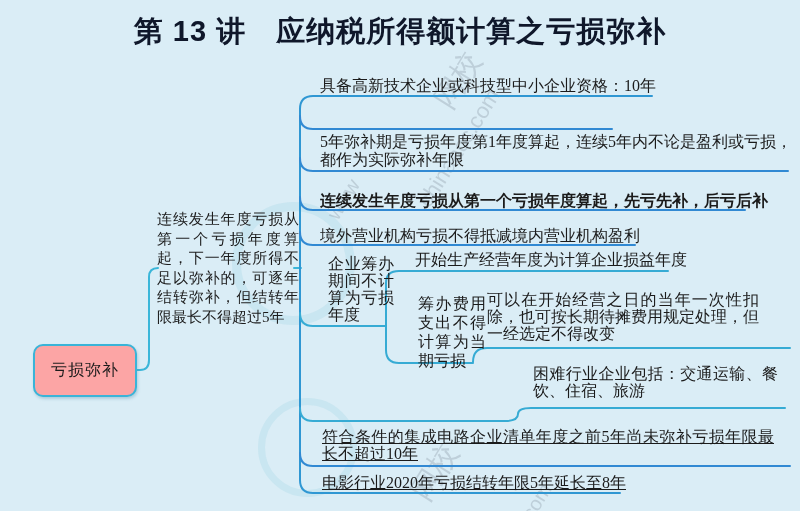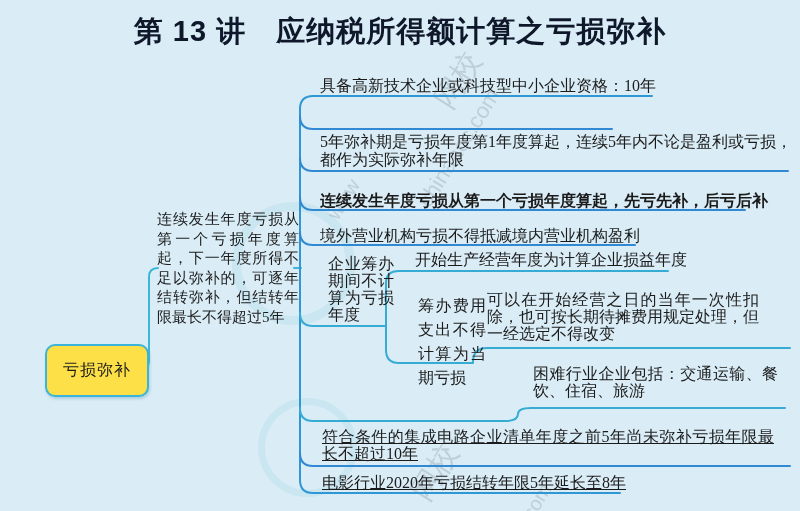--- a/index.html
+++ b/index.html
@@ -14,22 +14,22 @@
     position:absolute;left:0;right:0;top:12px;text-align:center;
     font-family:"Liberation Sans","DejaVu Sans",sans-serif;
     font-weight:bold;font-size:29px;letter-spacing:1px;color:#0f172a;
   }
   svg.lines{position:absolute;left:0;top:0;pointer-events:none;}
   .node{
     position:absolute;font-size:16px;line-height:17px;
     text-align:justify;white-space:normal;
   }
   .root-box{
-    position:absolute;left:45px;top:344px;width:100px;height:49px;
-    border:2px solid #3ab4d8;border-radius:10px;background:#fde047;
+    position:absolute;left:33px;top:344px;width:100px;height:49px;
+    border:2px solid #3ab4d8;border-radius:10px;background:#fca5a5;
     box-shadow:1px 2px 3px rgba(90,150,175,.35);
     display:flex;align-items:center;justify-content:center;
     font-size:16px;letter-spacing:1px;
   }
   .wm{
     position:absolute;color:rgba(125,140,152,.30);
     font-family:"Liberation Sans","DejaVu Sans",sans-serif;
     transform:rotate(-58deg);transform-origin:center;white-space:nowrap;
     pointer-events:none;
   }
@@ -84,21 +84,21 @@
   <div class="node" style="left:320px;top:133px;width:472px;line-height:17.5px;">5年弥补期是亏损年度第1年度算起，连续5年内不论是盈利或亏损，都作为实际弥补年限</div>
 
   <div class="node" style="left:320px;top:192px;width:430px;white-space:nowrap;font-weight:bold;">连续发生年度亏损从第一个亏损年度算起，先亏先补，后亏后补</div>
 
   <div class="node" style="left:320px;top:227px;width:320px;white-space:nowrap;">境外营业机构亏损不得抵减境内营业机构盈利</div>
 
   <div class="node" style="left:328px;top:255px;width:66px;line-height:17px;">企业筹办期间不计算为亏损年度</div>
 
   <div class="node" style="left:415px;top:251px;width:270px;white-space:nowrap;">开始生产经营年度为计算企业损益年度</div>
 
-  <div class="node" style="left:418px;top:294px;width:68px;line-height:24px;">筹办费用支出不得计算为当期亏损</div>
+  <div class="node" style="left:418px;top:294px;width:68px;line-height:19px;">筹办费用支出不得计算为当期亏损</div>
 
   <div class="node" style="left:487px;top:291px;width:272px;line-height:17px;">可以在开始经营之日的当年一次性扣除，也可按长期待摊费用规定处理，但一经选定不得改变</div>
 
 
   <div class="node" style="left:533px;top:366px;width:245px;line-height:16.5px;">困难行业企业包括：交通运输、餐饮、住宿、旅游</div>
 
   <div class="node" style="left:322px;top:428px;width:452px;line-height:17px;text-decoration:underline;">符合条件的集成电路企业清单年度之前5年尚未弥补亏损年限最长不超过10年</div>
 
   <div class="node" style="left:322px;top:474px;width:330px;white-space:nowrap;text-decoration:underline;">电影行业2020年亏损结转年限5年延长至8年</div>
 

